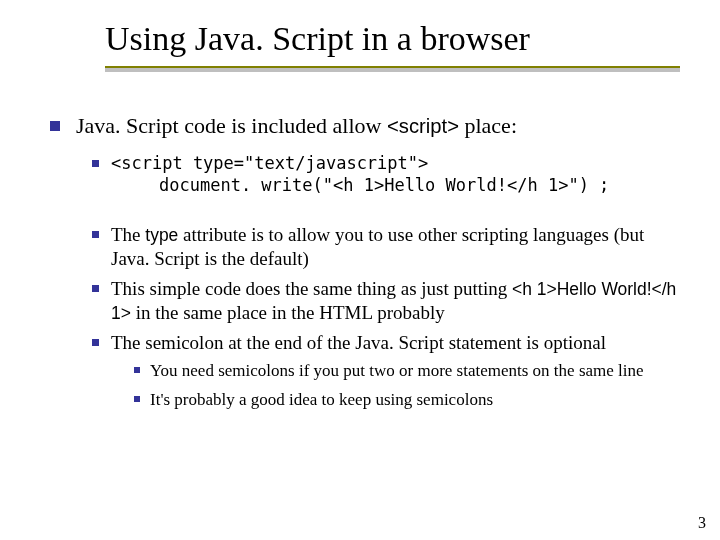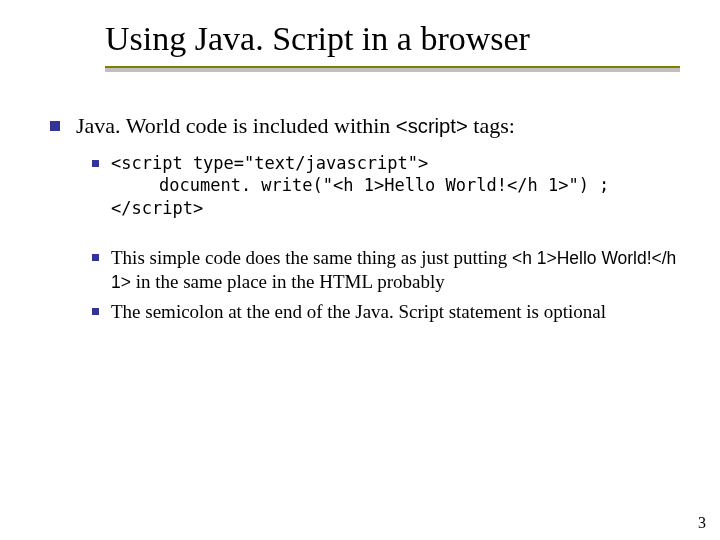--- a/index.html
+++ b/index.html
@@ -122,51 +122,64 @@
     <h1 class="title">Using Java. Script in a browser</h1>
     <div class="title-underline"></div>
     <div class="title-shadow"></div>
   </div>
 
   <div class="content">
 
     <div class="bullet-row lvl1">
       <div class="sq"></div>
       <div>
-        <span>Java. World code is included within </span><span class="mono">&lt;script&gt;</span><span> tags:</span>
+        <span>Java. Script code is included allow </span><span class="mono">&lt;script&gt;</span><span> place:</span>
       </div>
     </div>
 
     <div class="gap-sm"></div>
 
     <div class="bullet-row lvl2">
       <div class="sq-sm"></div>
       <div class="code-block">
         <div>&lt;script type="text/javascript"&gt;</div>
         <div class="indent-code">document. write("&lt;h 1&gt;Hello World!&lt;/h 1&gt;") ;</div>
-        <div>&lt;/script&gt;</div>
       </div>
     </div>
 
     <div class="gap"></div>
 
 
     <div class="gap-sm"></div>
 
+    <div class="bullet-row lvl2">
+      <div class="sq-sm"></div>
+      <div>
+        <span>The </span><span class="mono">type</span><span> attribute is to allow you to use other scripting languages (but Java. Script is the default)</span>
+      </div>
+    </div>
 
     <div class="bullet-row lvl2">
       <div class="sq-sm"></div>
       <div>
         <span>This simple code does the same thing as just putting </span><span class="mono">&lt;h 1&gt;Hello World!&lt;/h 1&gt;</span><span> in the same place in the HTML probably</span>
       </div>
     </div>
 
     <div class="bullet-row lvl2">
       <div class="sq-sm"></div>
       <div>The semicolon at the end of the Java. Script statement is optional</div>
     </div>
 
+    <div class="bullet-row lvl3">
+      <div class="sq-xs"></div>
+      <div>You need semicolons if you put two or more statements on the same line</div>
+    </div>
 
+    <div class="bullet-row lvl3">
+      <div class="sq-xs"></div>
+      <div>It's probably a good idea to keep using semicolons</div>
+    </div>
 
   </div>
 
   <div class="page-num">3</div>
 </div>
 
 </body></html>

